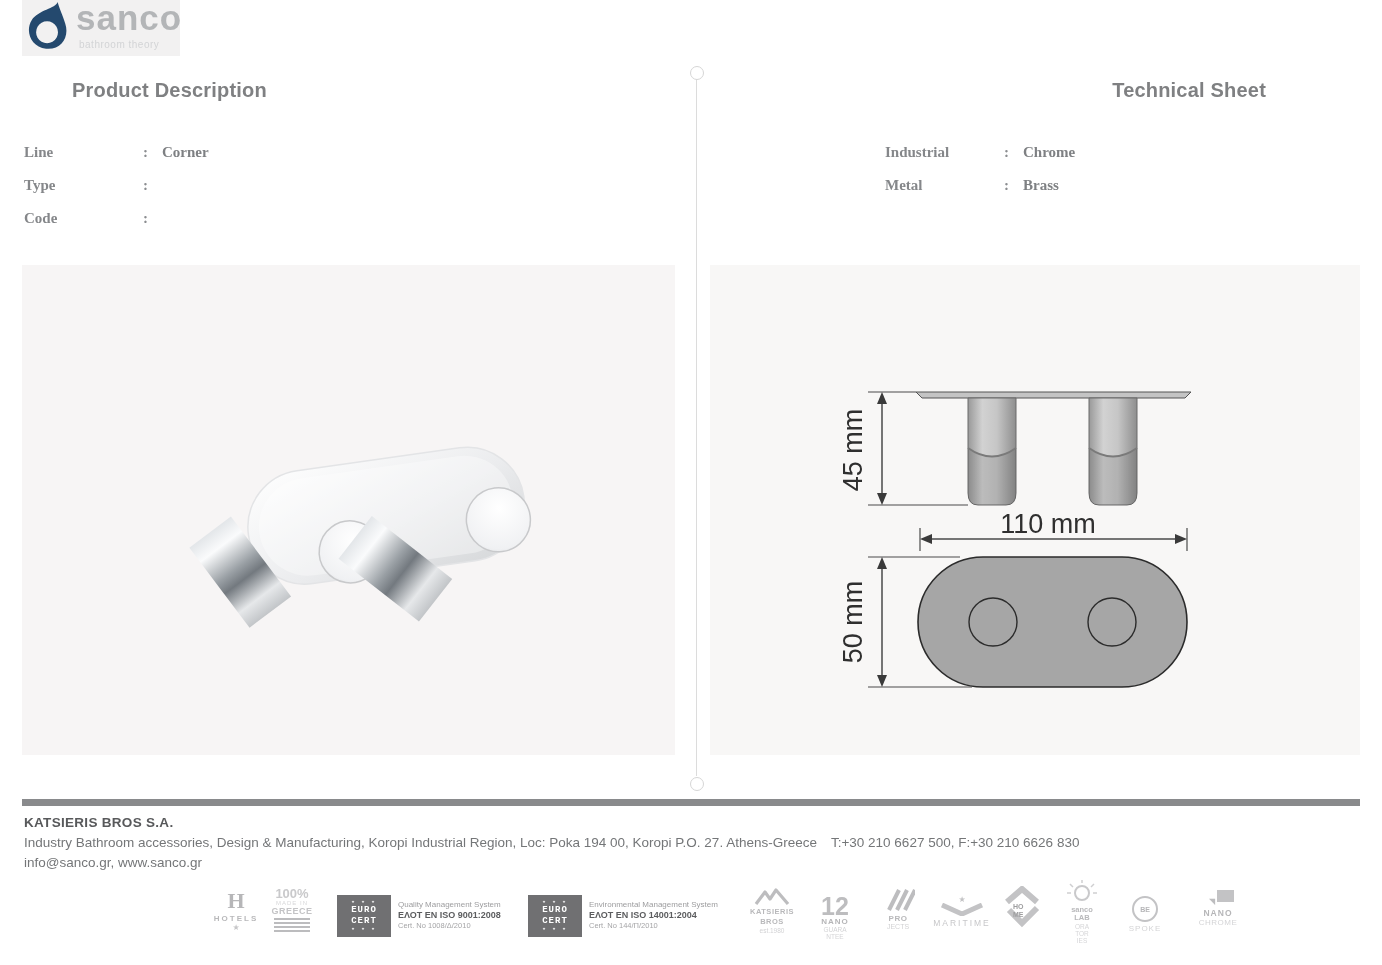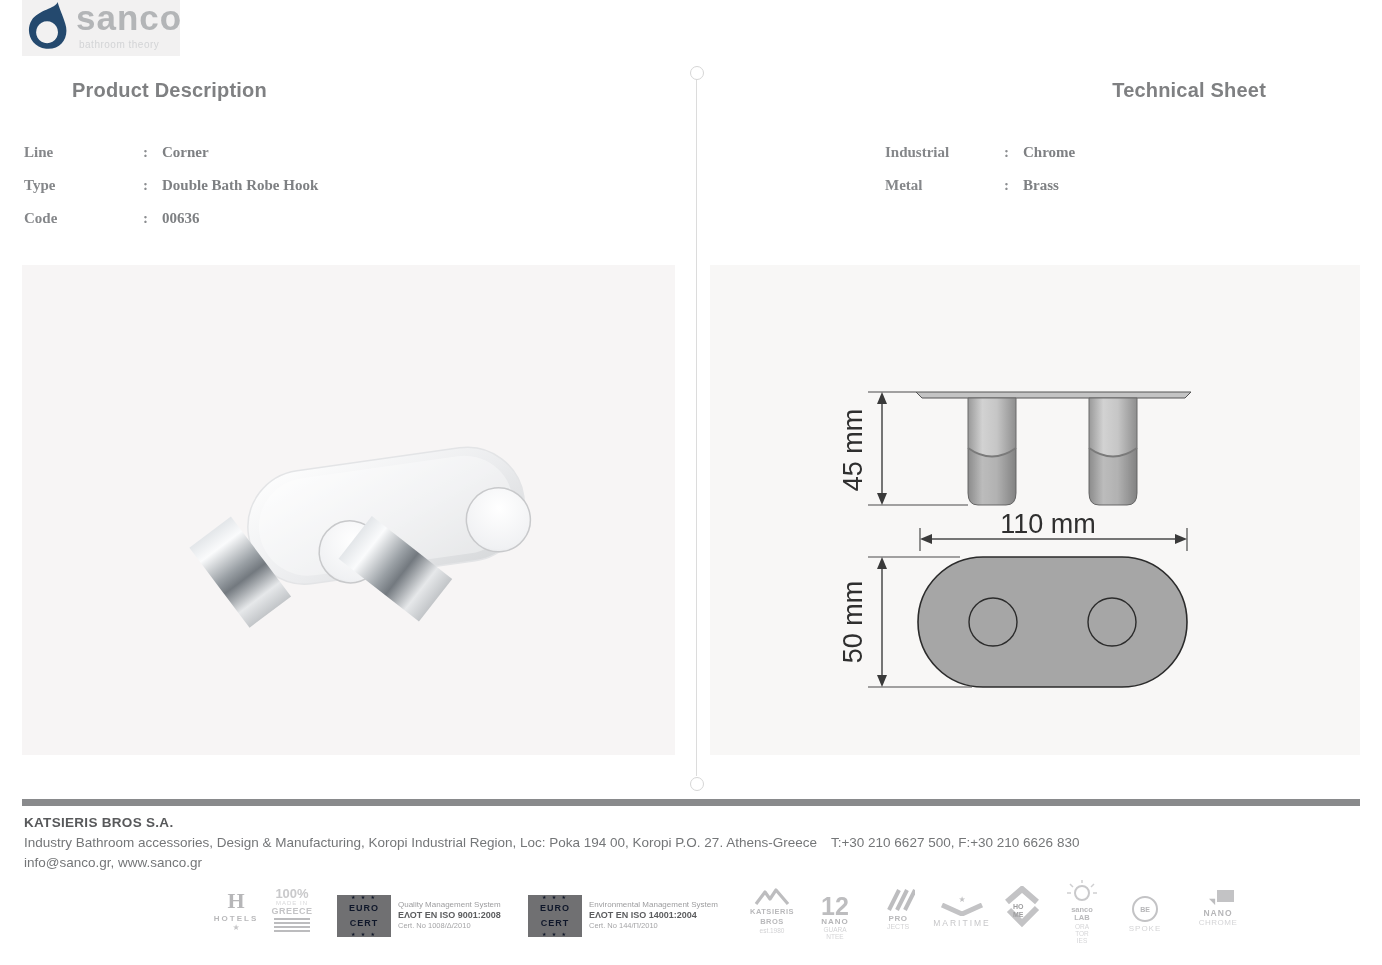--- a/index.html
+++ b/index.html
@@ -52,22 +52,22 @@
   .b-hotels .star{font-size:8px;color:#c6c6c8;}
   .b-greece{left:268px;top:888px;width:48px;}
   .b-greece .g1{font-size:13px;font-weight:bold;color:#c9c9cb;line-height:12px;}
   .b-greece .g2{font-size:6px;color:#d8d8da;letter-spacing:1px;}
   .b-greece .g3{font-size:9px;font-weight:bold;color:#c4c4c6;letter-spacing:.5px;}
   .flag-stripes{width:36px;height:14px;margin-top:2px;
     background:repeating-linear-gradient(#bcbcbe 0 2px,transparent 2px 4px);}
   .b-cert{flex-direction:row !important;align-items:flex-start;text-align:left;}
   .b-cert1{left:337px;top:895px;}
   .b-cert2{left:528px;top:895px;}
-  .cert-box{width:54px;height:42px;background:#707072;color:#0f172a;display:flex;flex-direction:column;
-    align-items:center;justify-content:space-between;line-height:1;flex:none;}
+  .cert-box{width:54px;height:42px;background:#707072;color:#ffffff;display:flex;flex-direction:column;
+    align-items:center;justify-content:center;line-height:1;flex:none;font-family:Liberation Mono, monospace;}
   .cert-box .cstars{font-size:5px;letter-spacing:2px;}
   .cert-box .cword{font-size:9px;font-weight:bold;letter-spacing:1px;margin:1px 0;}
   .cert-text{margin-left:7px;display:flex;flex-direction:column;line-height:1.25;padding-top:5px;}
   .cert-text .ct1{font-size:8px;color:#9d9d9f;}
   .cert-text .ct2{font-size:9px;font-weight:bold;color:#5c5d5f;}
   .cert-text .ct3{font-size:7.5px;color:#a5a5a7;}
   .b-katsieris{left:745px;top:888px;width:54px;}
   .b-katsieris .k1{font-size:7.5px;font-weight:bold;letter-spacing:.5px;color:#b9b9bb;margin-top:2px;line-height:1.1;}
   .b-katsieris .k3{font-size:6.5px;color:#d2d2d4;}
   .b-years{left:813px;top:895px;width:44px;}
@@ -118,26 +118,24 @@
 
   <div class="fields fields-left">
     <div class="frow">
       <span class="flabel">Line</span>
       <span class="fcolon">:</span>
       <span class="fvalue">Corner</span>
     </div>
     <div class="frow">
       <span class="flabel">Type</span>
       <span class="fcolon">:</span>
-      <span class="fvalue">Double Bath Robe Hook</span>
     </div>
     <div class="frow">
       <span class="flabel">Code</span>
       <span class="fcolon">:</span>
-      <span class="fvalue">00636</span>
     </div>
   </div>
 
   <div class="fields fields-right">
     <div class="frow">
       <span class="flabel">Industrial</span>
       <span class="fcolon">:</span>
       <span class="fvalue">Chrome</span>
     </div>
     <div class="frow">

